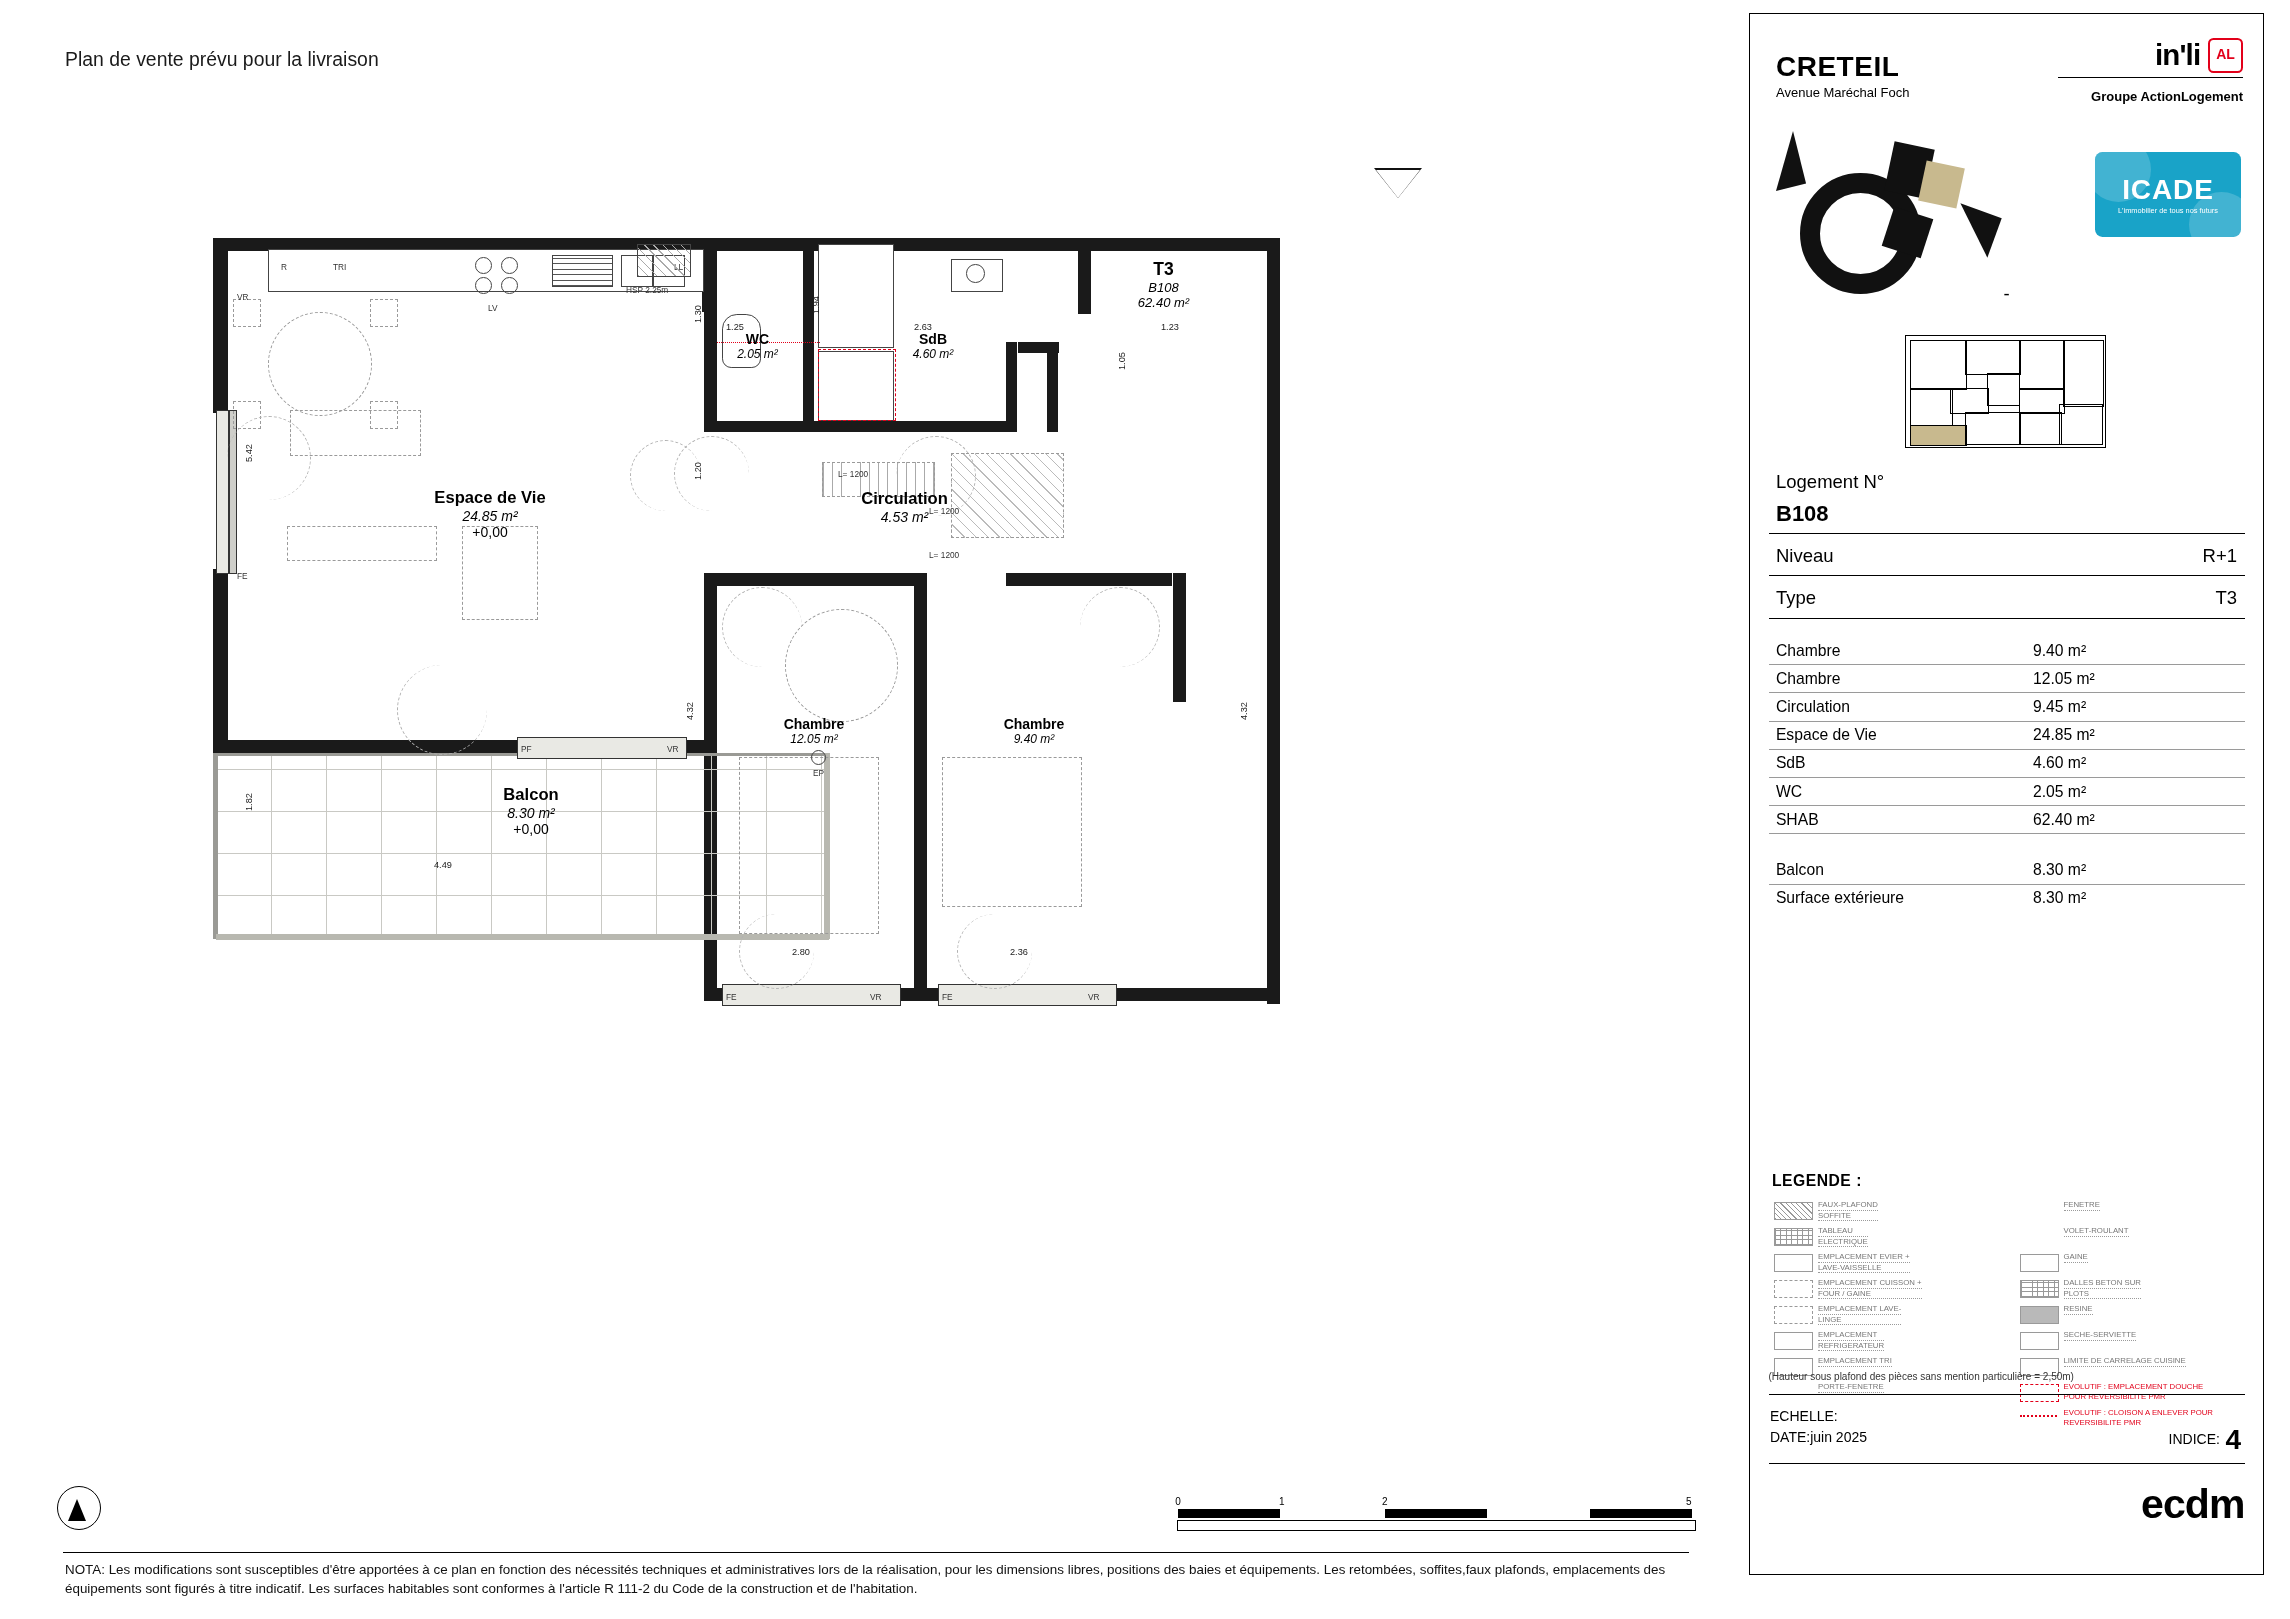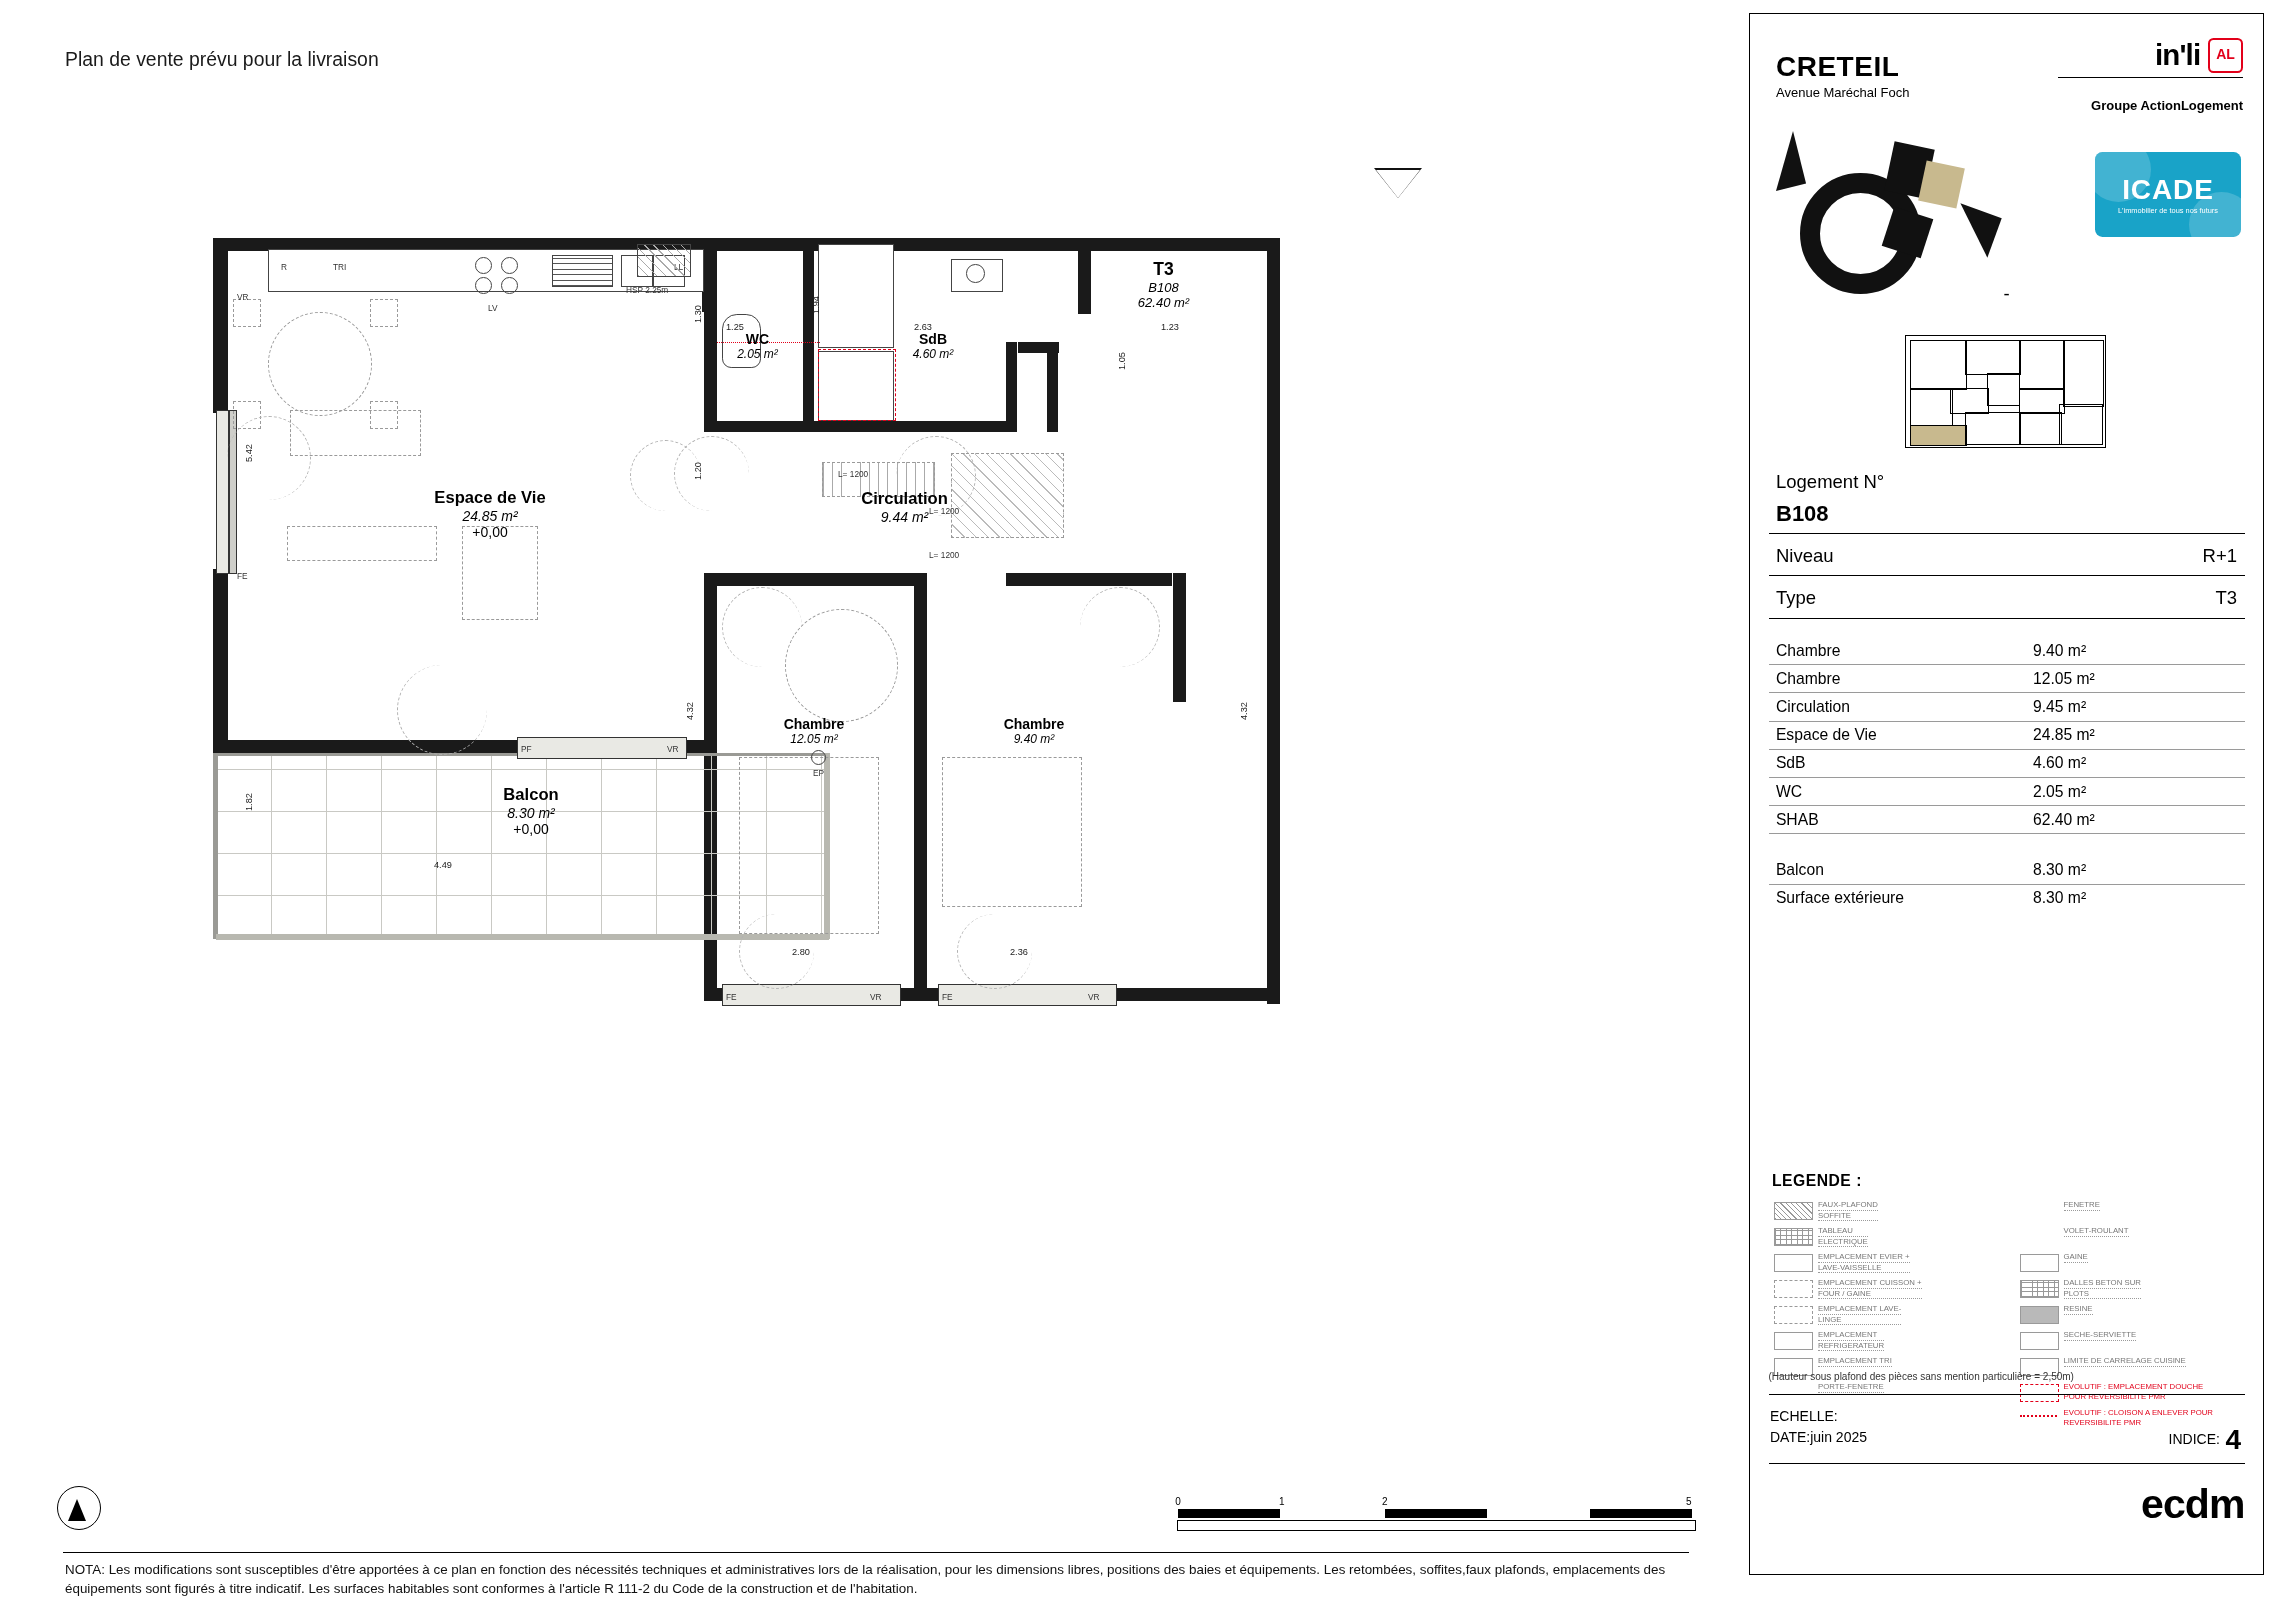--- a/index.html
+++ b/index.html
@@ -12,21 +12,21 @@
   
   .panel{position:absolute;left:1749px;top:13px;width:513px;height:1560px;border:0.9px solid #000;background:#fff;}
   .panel-inner{position:absolute;inset:0;}
   .brand{position:absolute;left:26px;top:37px;}
   .brand .city{font-size:28px;font-weight:bold;letter-spacing:0.5px;}
   .brand .addr{font-size:13px;margin-top:2px;}
 
   .inli{position:absolute;right:20px;top:24px;width:185px;text-align:right;}
   .inli .w1{font-size:29.5px;font-weight:bold;letter-spacing:-0.9px;display:inline-block;}
   .inli .al{display:inline-block;width:31px;height:31px;border:2.8px solid #e2001a;border-radius:5.5px;color:#e2001a;font-size:14px;font-weight:bold;line-height:28px;text-align:center;vertical-align:top;margin-left:3.7px;}
-  .inli .grp{font-size:13px;font-weight:bold;margin-top:3.7px;border-top:1.8px solid #000;padding-top:20px;}
+  .inli .grp{font-size:13px;font-weight:bold;margin-top:3.7px;border-top:1.8px solid #000;padding-top:11px;}
 
   .icade{position:absolute;right:22px;top:138px;width:146px;height:85px;background:#19a3c8;border-radius:7.4px;overflow:hidden;}
   .icade .txt{position:absolute;left:0;right:0;top:22px;text-align:center;color:#fff;font-size:28px;font-weight:bold;letter-spacing:0.9px;}
   .icade .sub{position:absolute;left:0;right:0;top:54px;text-align:center;color:#fff;font-size:7.4px;}
   .icade .blob{position:absolute;width:65px;height:65px;background:rgba(255,255,255,.18);border-radius:50%;}
   .icade .b1{left:-9.2px;top:-14.8px;}
   .icade .b2{right:-13px;bottom:-20px;}
 
   
   .logoart{position:absolute;left:18.5px;top:109px;width:277px;height:166px;}
@@ -226,21 +226,21 @@
     <div class="swing" style="left:-78px;top:65px;width:83px;height:83px;border-width:0.9px 0.9px 0 0;"></div>
 
     <div class="room-label" style="left:74px;top:137px;width:222px;">
       <div class="nm">Espace de Vie</div>
       <div class="ar">24.85 m²</div>
       <div class="lv">+0,00</div>
     </div>
 
     <div class="room-label" style="left:498px;top:138px;width:203px;">
       <div class="nm">Circulation</div>
-      <div class="ar">9.44 m²</div>
+      <div class="ar">4.53 m²</div>
     </div>
 
     <div class="room-label small" style="left:397px;top:-20px;width:111px;">
       <div class="nm">WC</div>
       <div class="ar">2.05 m²</div>
     </div>
 
     <div class="room-label small" style="left:554px;top:-20px;width:148px;">
       <div class="nm">SdB</div>
       <div class="ar">4.60 m²</div>

